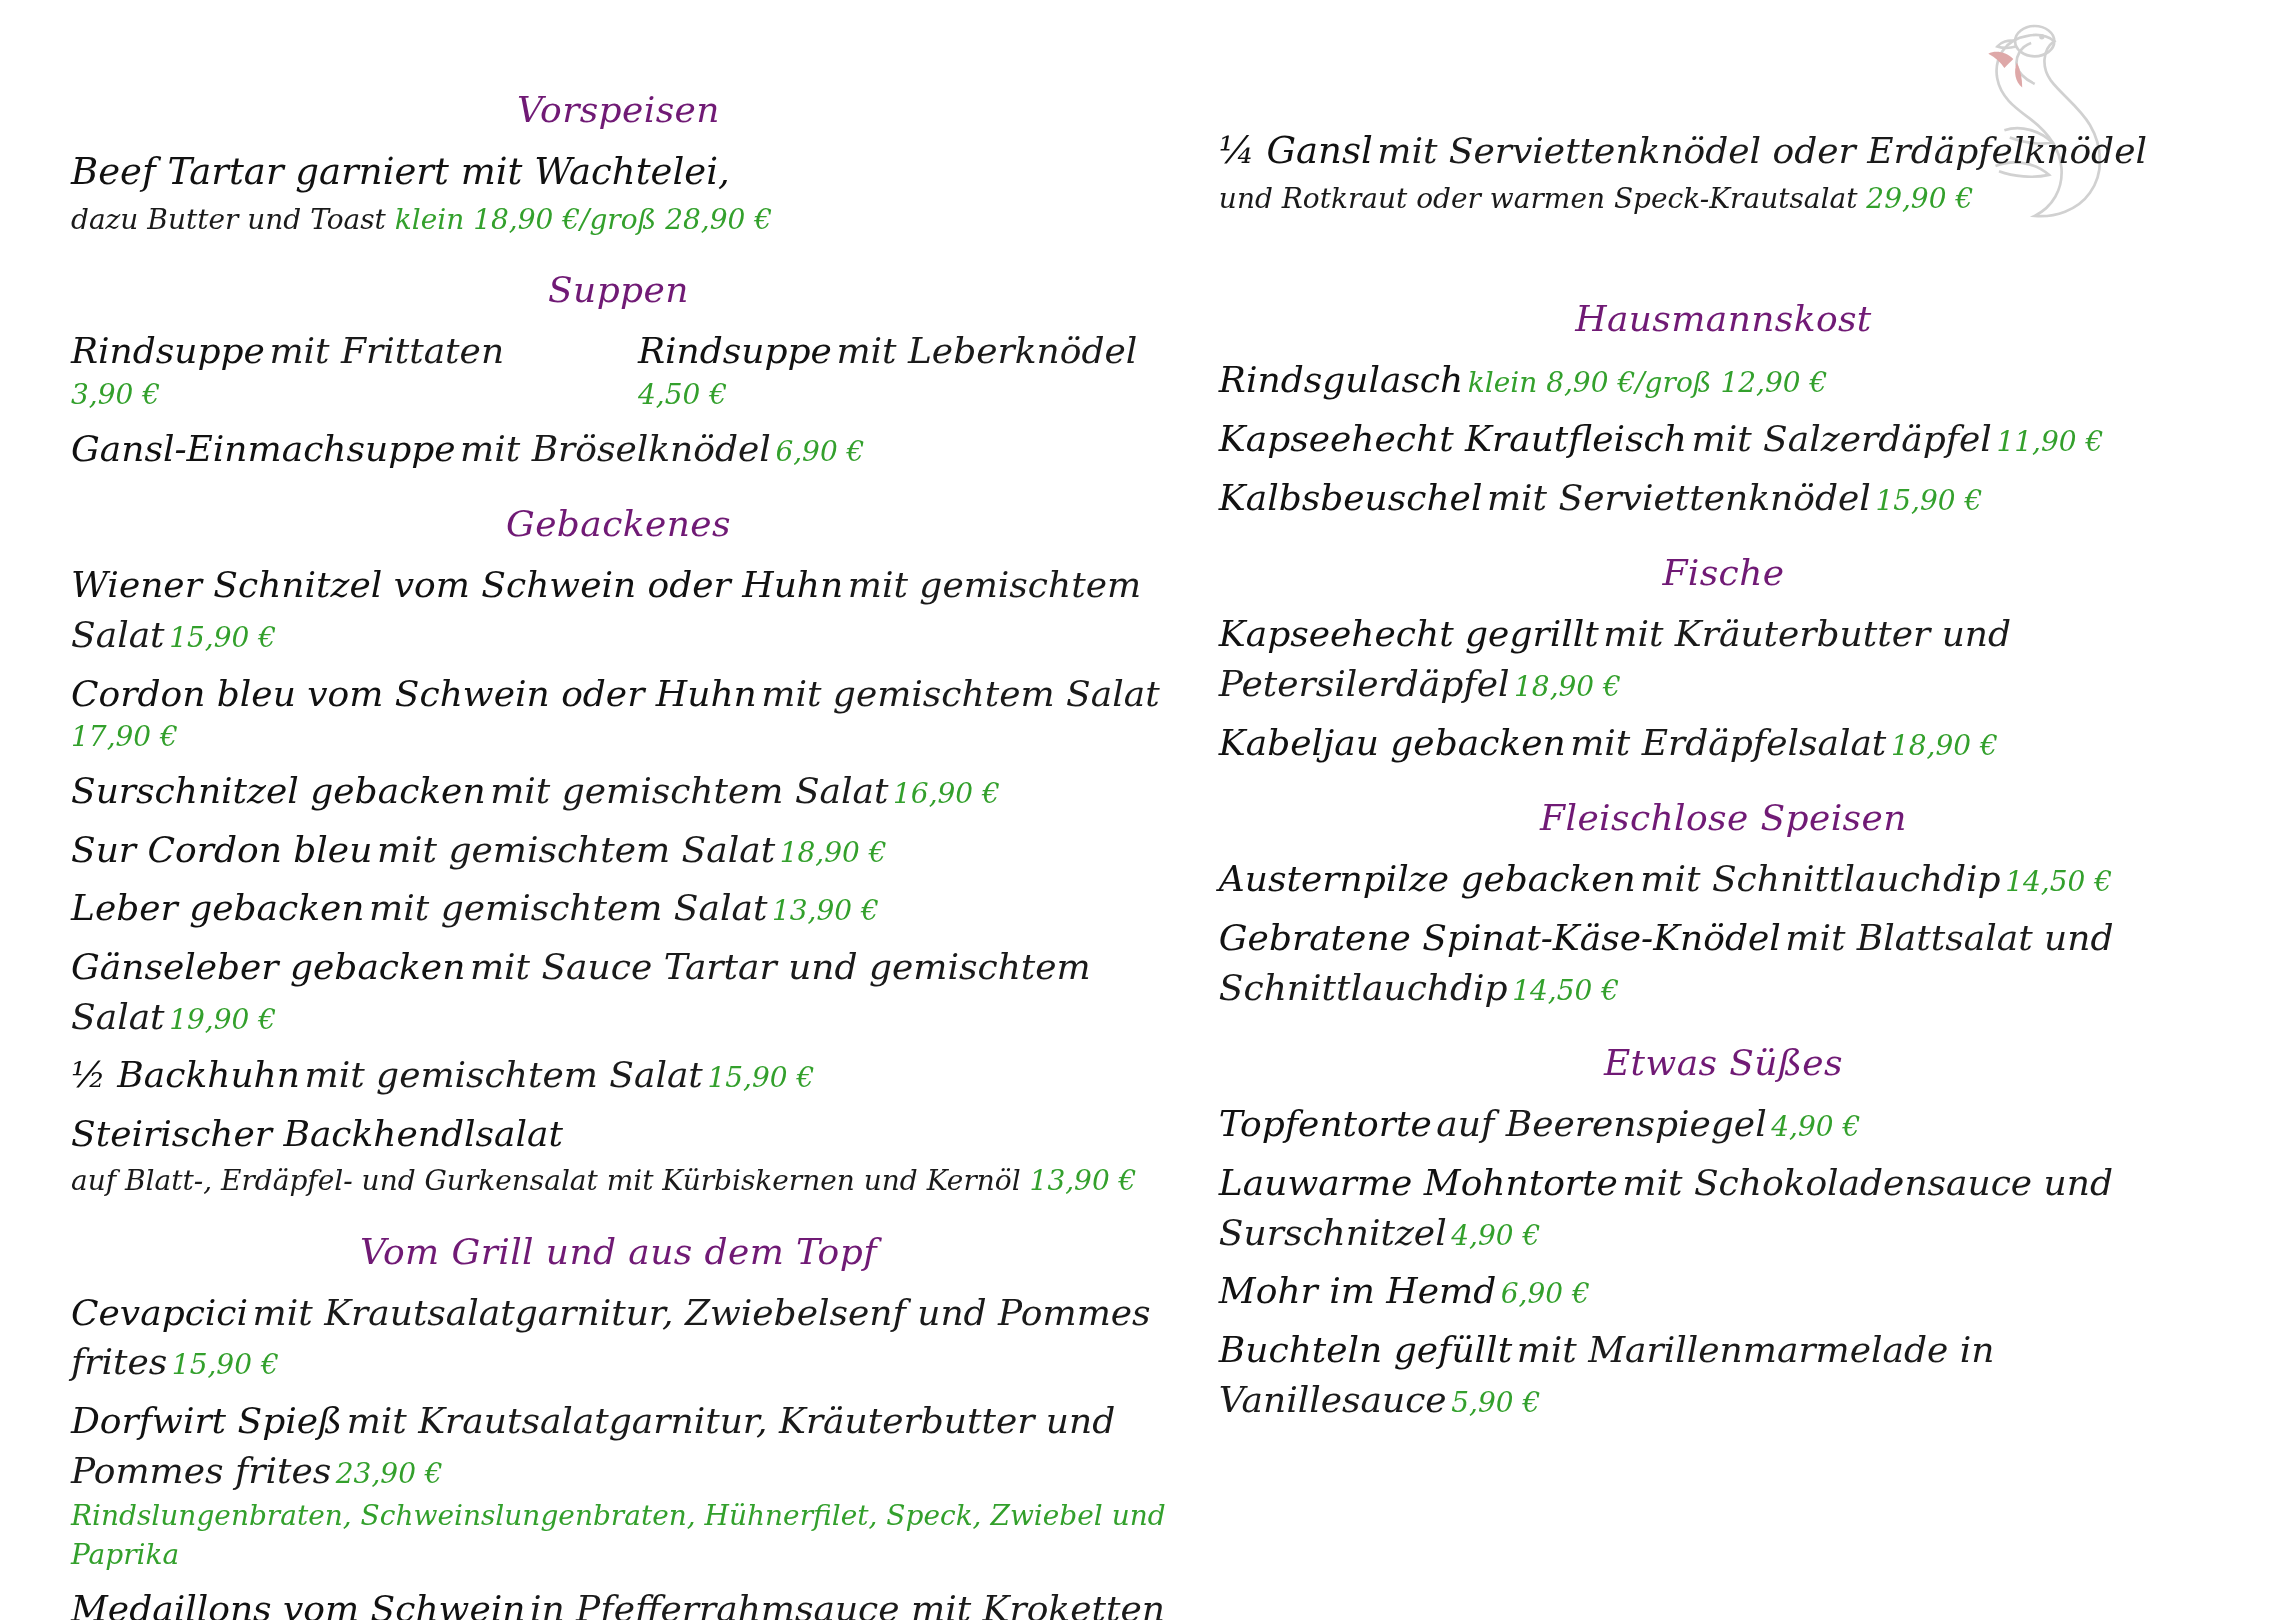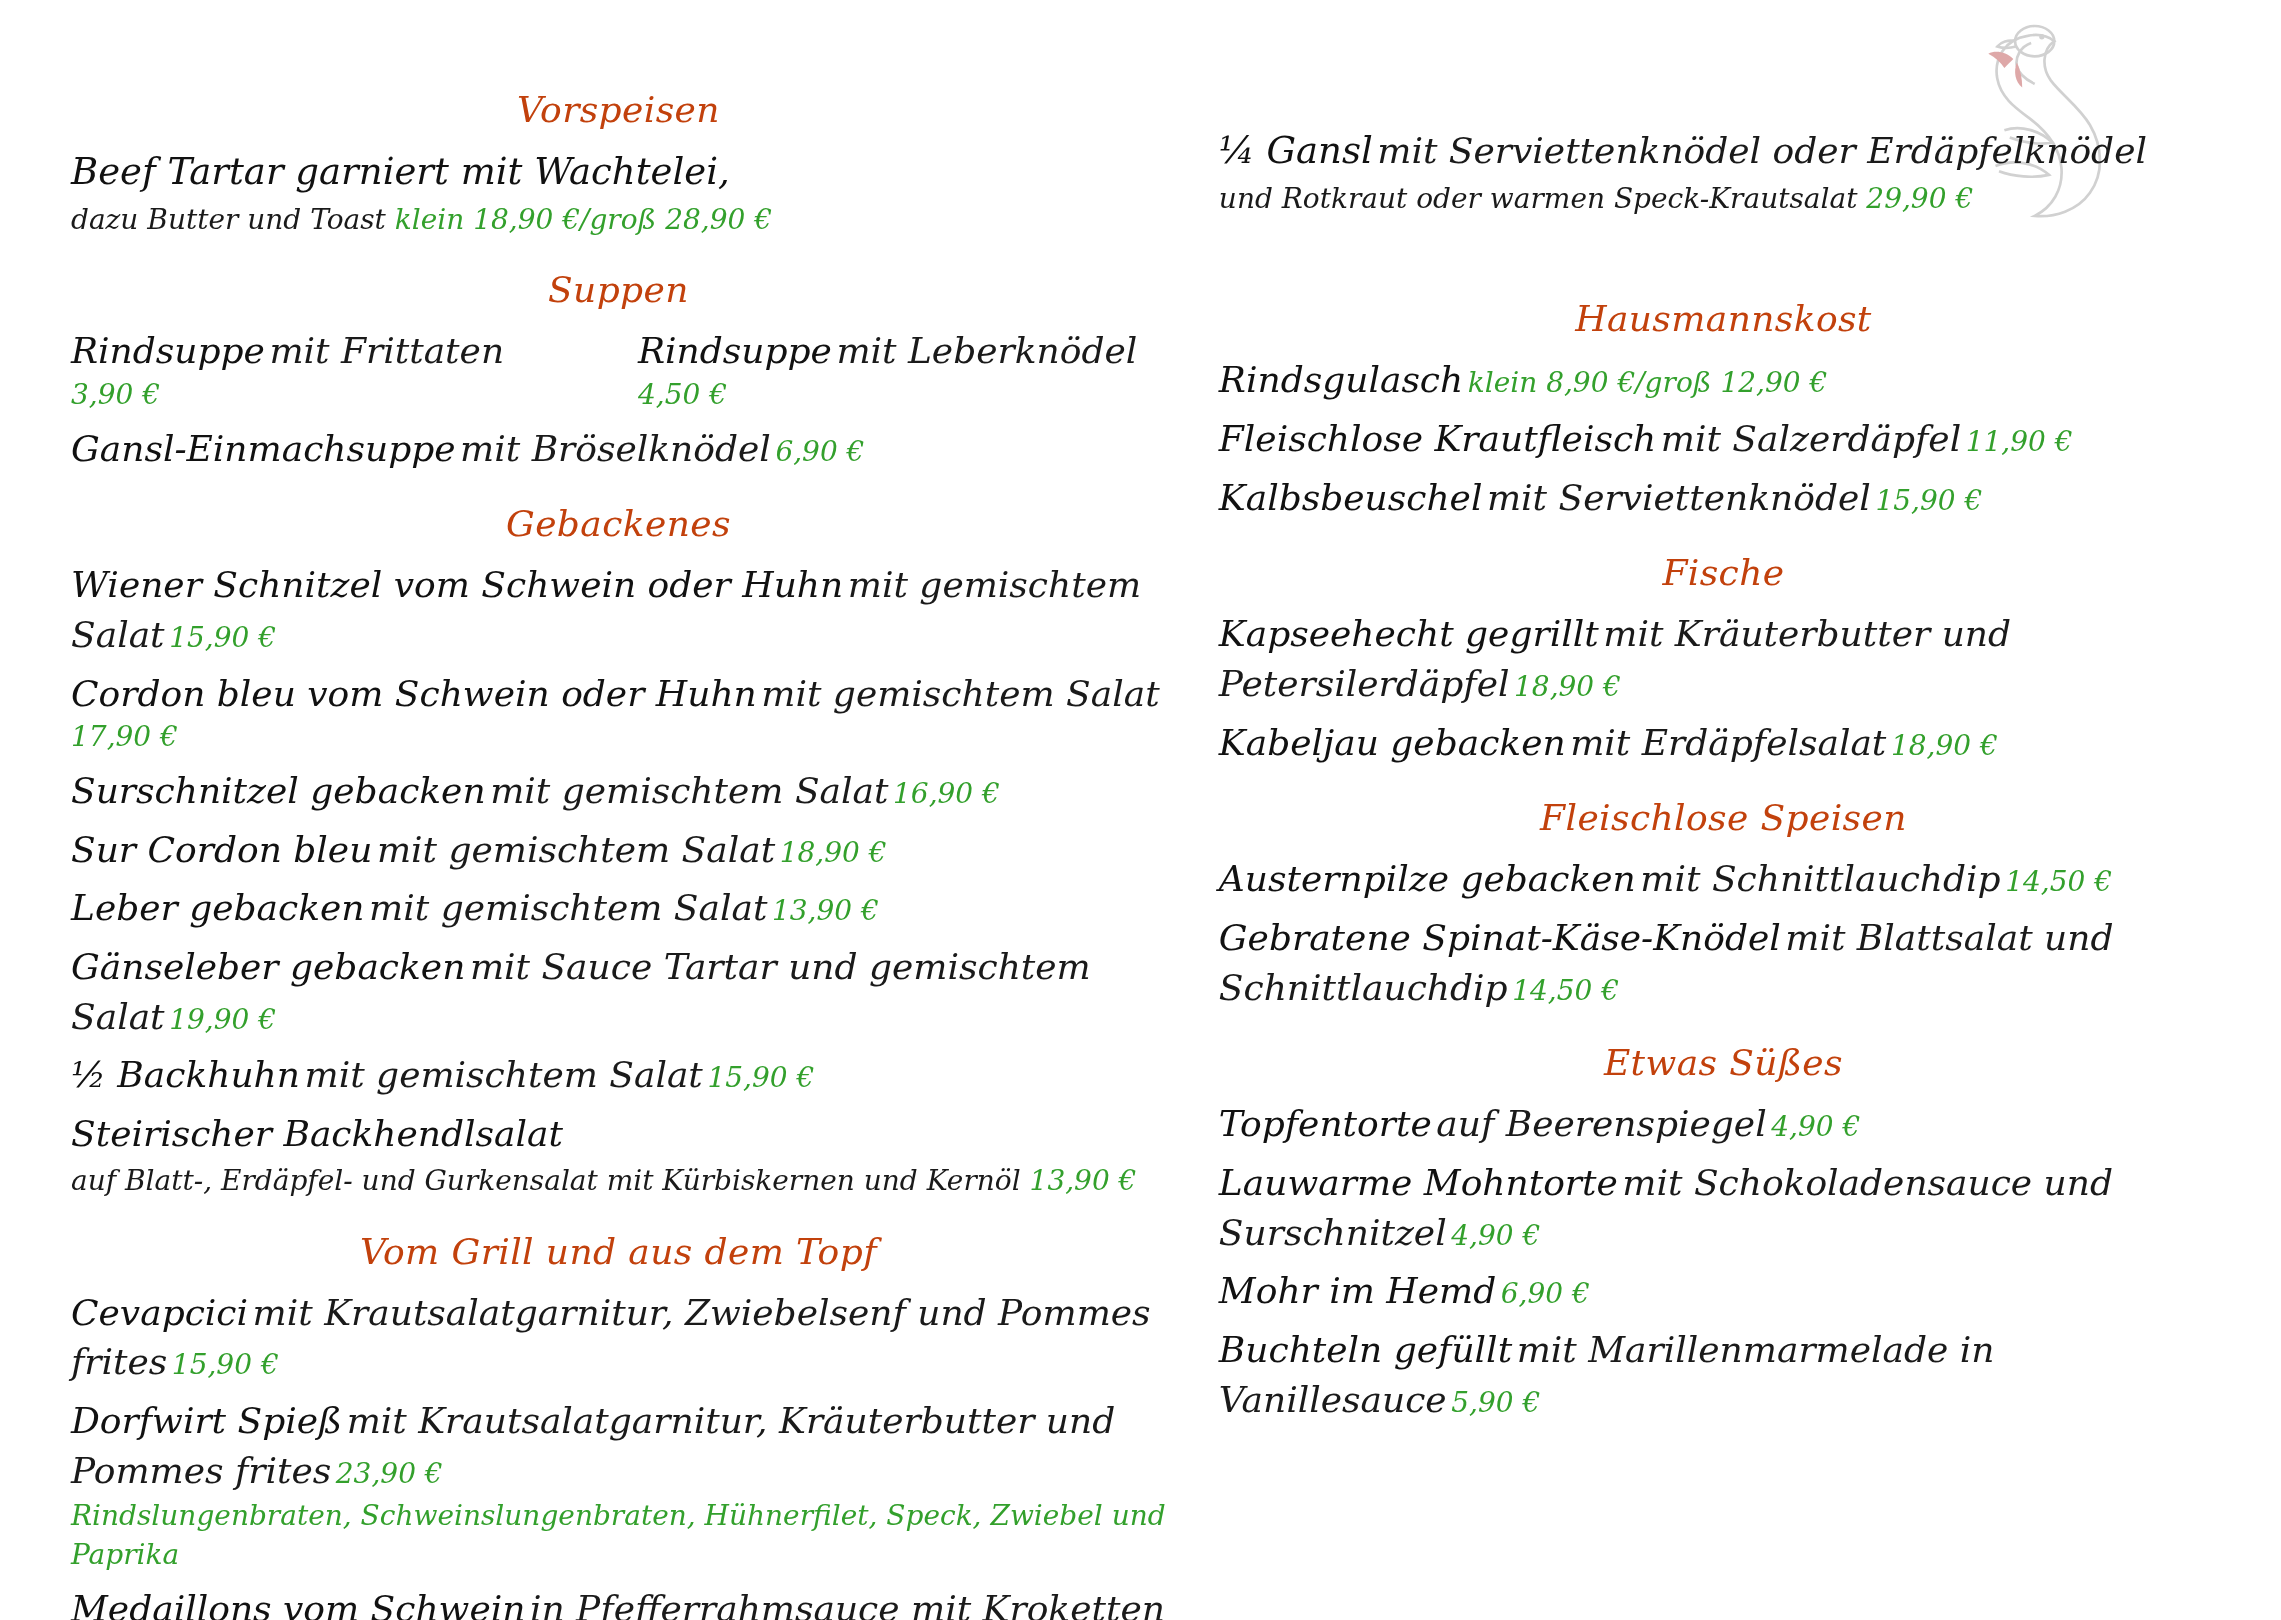--- a/index.html
+++ b/index.html
@@ -38,21 +38,21 @@
     padding-top: 53px;
   }
   .col-right {
     width: 1060px;
     padding-left: 53px;
     padding-top: 89px;
   }
 
   
   .section-title {
-    color: #c2410c;
+    color: #701a75;
     font-family: "DejaVu Serif", serif;
     font-style: italic;
     font-size: 36px;
     text-align: center;
     margin: 30px 0 16px 0;
     letter-spacing: 0.4px;
   }
   .section-title.first { margin-top: 0; }
 
   .item {
@@ -249,21 +249,21 @@
       </div>
 
       <div class="spacer-md"></div>
 
       <div class="section-title">Hausmannskost</div>
       <div class="item">
         <span class="name">Rindsgulasch</span>
         <span class="price">klein 8,90 €/groß 12,90 €</span>
       </div>
       <div class="item">
-        <span class="name">Fleischlose Krautfleisch</span>
+        <span class="name">Kapseehecht Krautfleisch</span>
         <span class="desc">mit Salzerdäpfel</span>
         <span class="price">11,90 €</span>
       </div>
       <div class="item">
         <span class="name">Kalbsbeuschel</span>
         <span class="desc">mit Serviettenknödel</span>
         <span class="price">15,90 €</span>
       </div>
 
       <div class="section-title">Fische</div>

